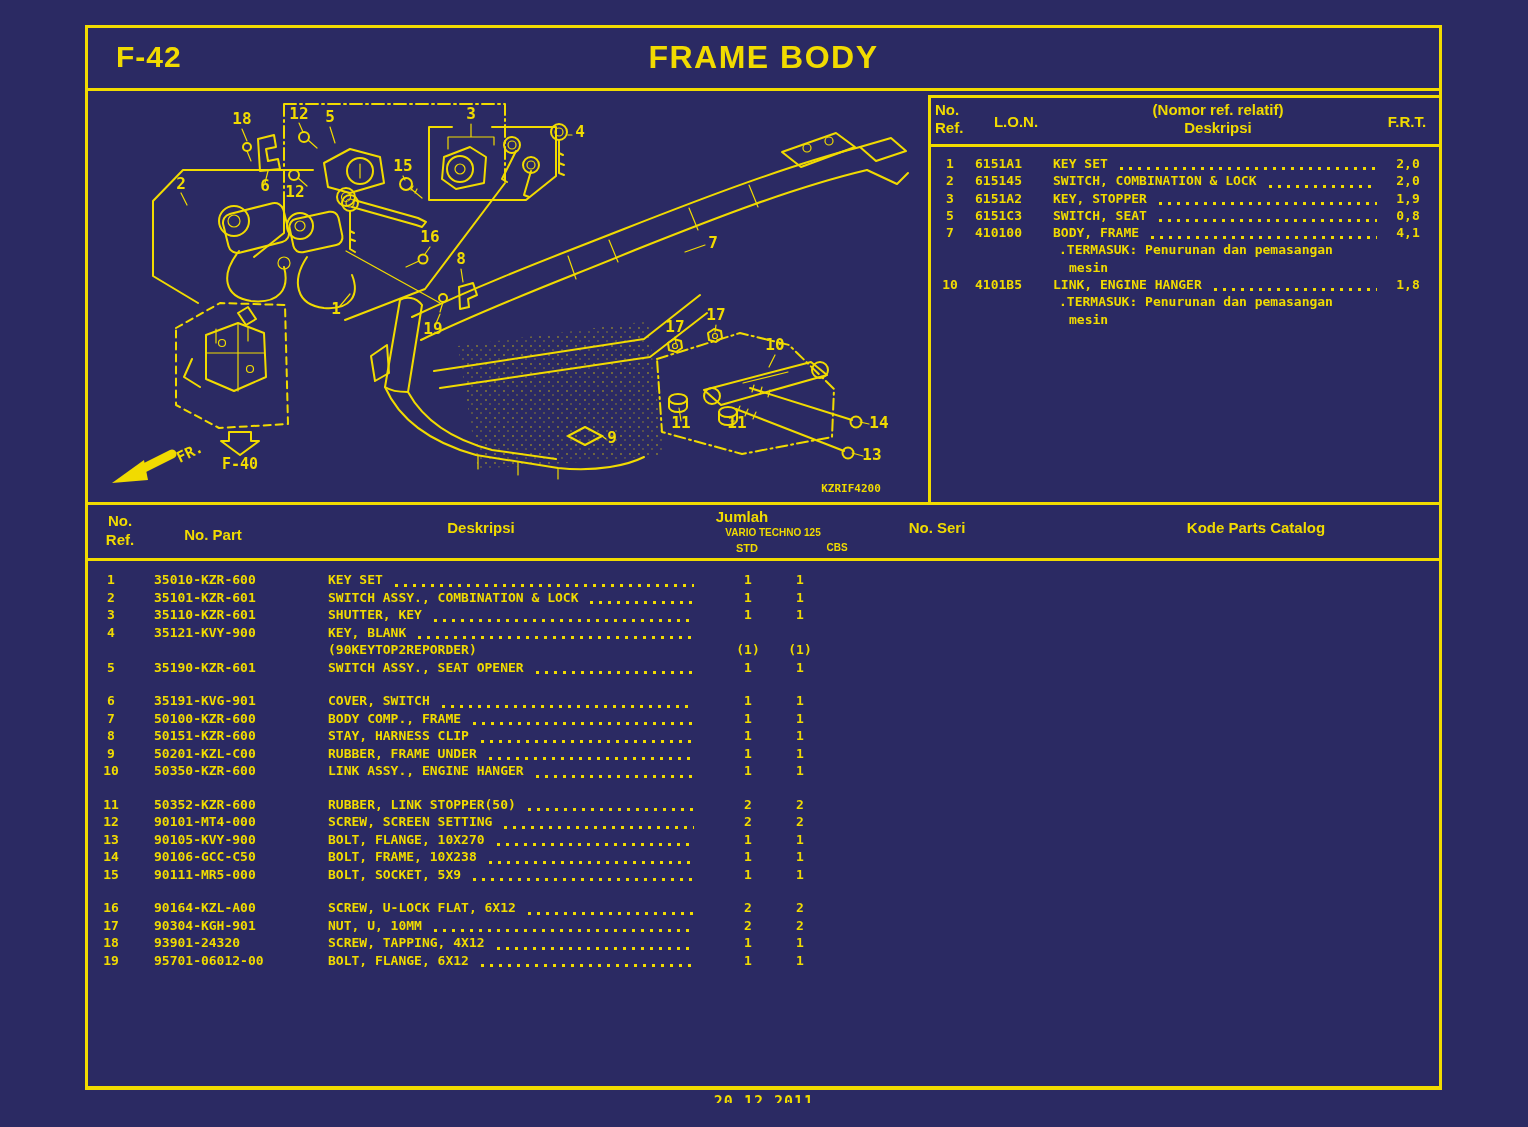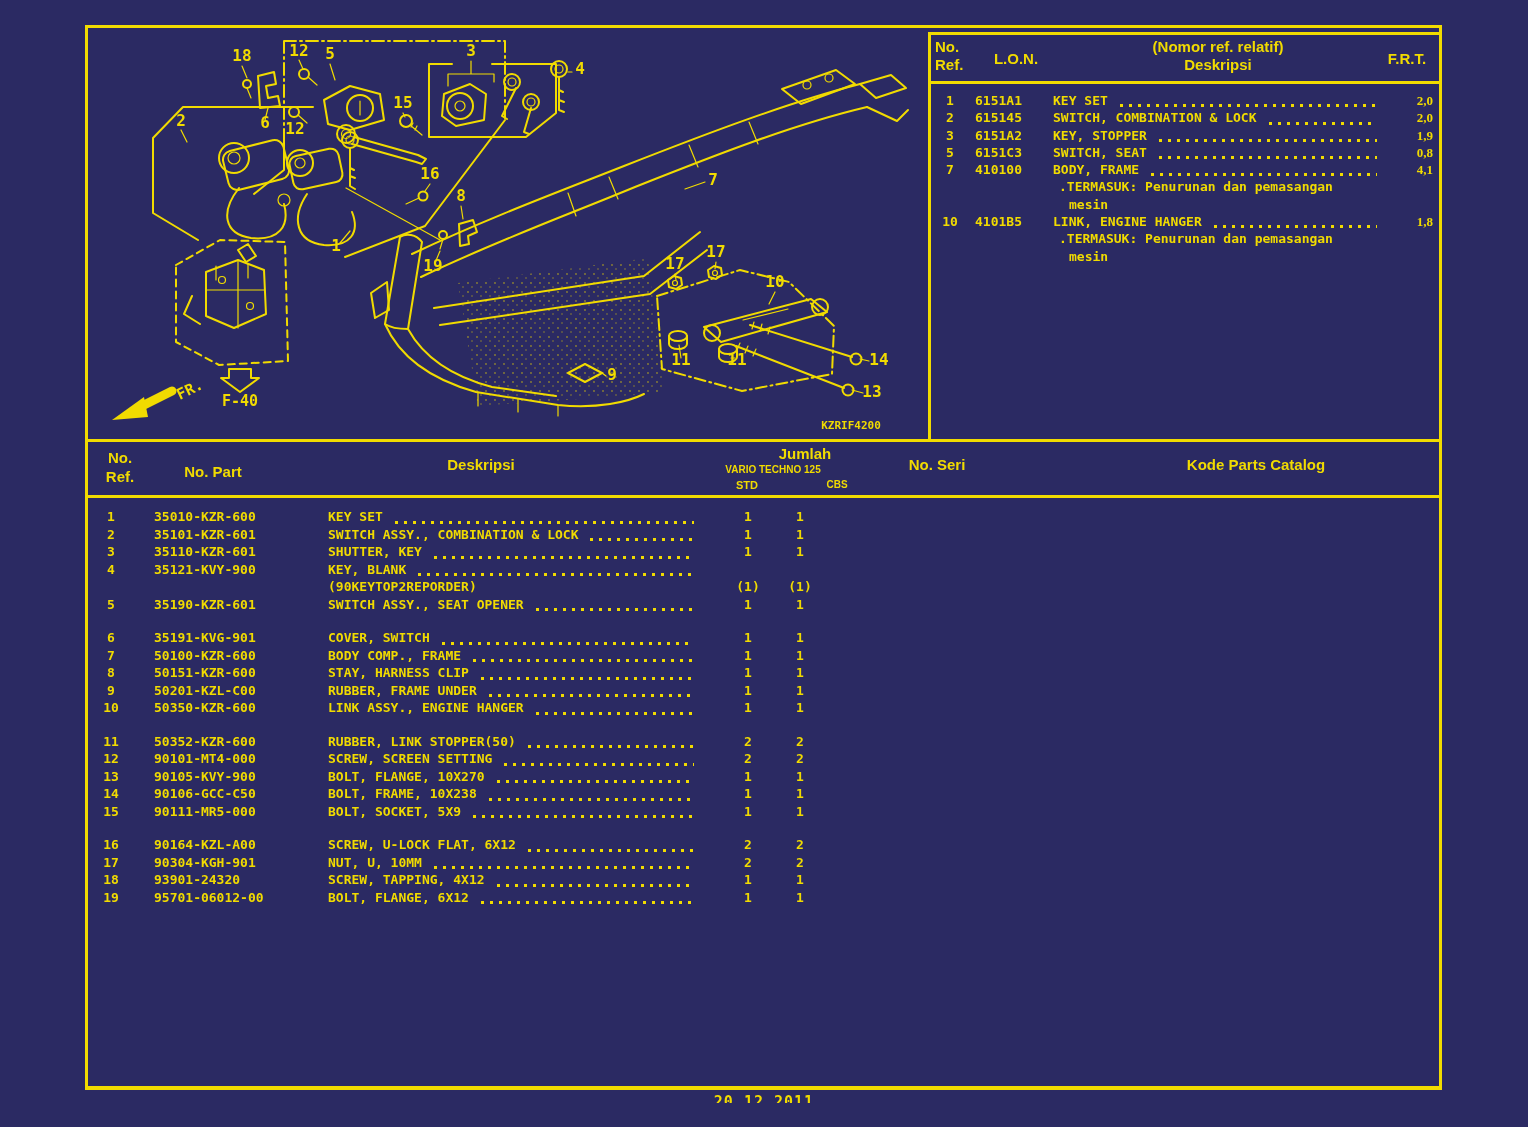--- a/index.html
+++ b/index.html
@@ -41,38 +41,38 @@
   .rp-head .h{font-size:15px;font-weight:bold;line-height:18px;}
   .rp-c1{width:40px;}
   .rp-c2{width:82px;display:flex;align-items:center;justify-content:center;}
   .rp-c3{flex:1;text-align:center;}
   .rp-c4{width:56px;display:flex;align-items:center;justify-content:center;}
   .rp-body{padding:8px 6px 0 2px;font-size:13px;line-height:17.3px;}
   .rrow{display:flex;}
   .rref{width:34px;text-align:center;}
   .rlon{width:86px;padding-left:8px;box-sizing:border-box;}
   .rdesc{flex:1;display:flex;min-width:0;}
-  .rfrt{width:50px;text-align:right;font-family:Liberation Serif, serif;}
+  .rfrt{width:50px;text-align:center;}
   .rnote{margin-left:126px;}
   .rnote2{margin-left:136px;}
 
   
   .leader{
     flex:1;align-self:flex-end;height:7px;margin:0 6px 2px 7px;
     background-image:radial-gradient(circle,var(--yel) 1.6px,rgba(0,0,0,0) 1.9px);
     background-size:9px 7px;background-position:2px 2px;background-repeat:repeat-x;
   }
 
   
   .pt-head{position:relative;height:53px;border-bottom:3px solid var(--yel);font-weight:bold;}
   .pt-head .h{position:absolute;text-align:center;}
   .h-noref{left:4px;top:6px;width:56px;font-size:15px;line-height:19px;}
   .h-nopart{left:55px;top:21px;width:140px;font-size:15px;}
   .h-desk{left:323px;top:14px;width:140px;font-size:15px;}
-  .h-jumlah{left:662px;top:3px;width:110px;font-size:15px;}
+  .h-jumlah{left:599px;top:3px;width:110px;font-size:15px;}
   .h-model{left:597px;top:22px;width:176px;font-size:10px;}
   .h-std{left:633px;top:37px;width:52px;font-size:11px;}
   .h-cbs{left:723px;top:37px;width:52px;font-size:10px;}
   .h-seri{left:779px;top:14px;width:140px;font-size:15px;}
   .h-kode{left:1068px;top:14px;width:200px;font-size:15px;}
 
   .pt-body{padding-top:10px;font-size:13px;line-height:17.5px;}
   .pgroup + .pgroup{margin-top:16px;}
   .prow{display:flex;}
   .pref{width:46px;text-align:center;}
@@ -85,20 +85,24 @@
   .footer-date{
     position:absolute;left:0;top:1093px;width:100%;height:10px;overflow:hidden;
     text-align:center;font-size:15px;letter-spacing:1px;
   }
 </style>
 </head>
 <body>
 
 <div class="main-box">
 
+  <div class="title-band">
+    <div class="page-code">F-42</div>
+    <div class="page-title">FRAME BODY</div>
+  </div>
 
   <div class="mid">
 
     <div class="diagram-area">
       <svg width="837" height="411" viewBox="0 0 837 411">
         <defs>
           <pattern id="speck" width="9" height="9" patternUnits="userSpaceOnUse">
             <circle cx="2" cy="3" r="0.9" fill="#F1DB00"></circle>
             <circle cx="6" cy="7" r="0.8" fill="#F1DB00"></circle>
           </pattern>

